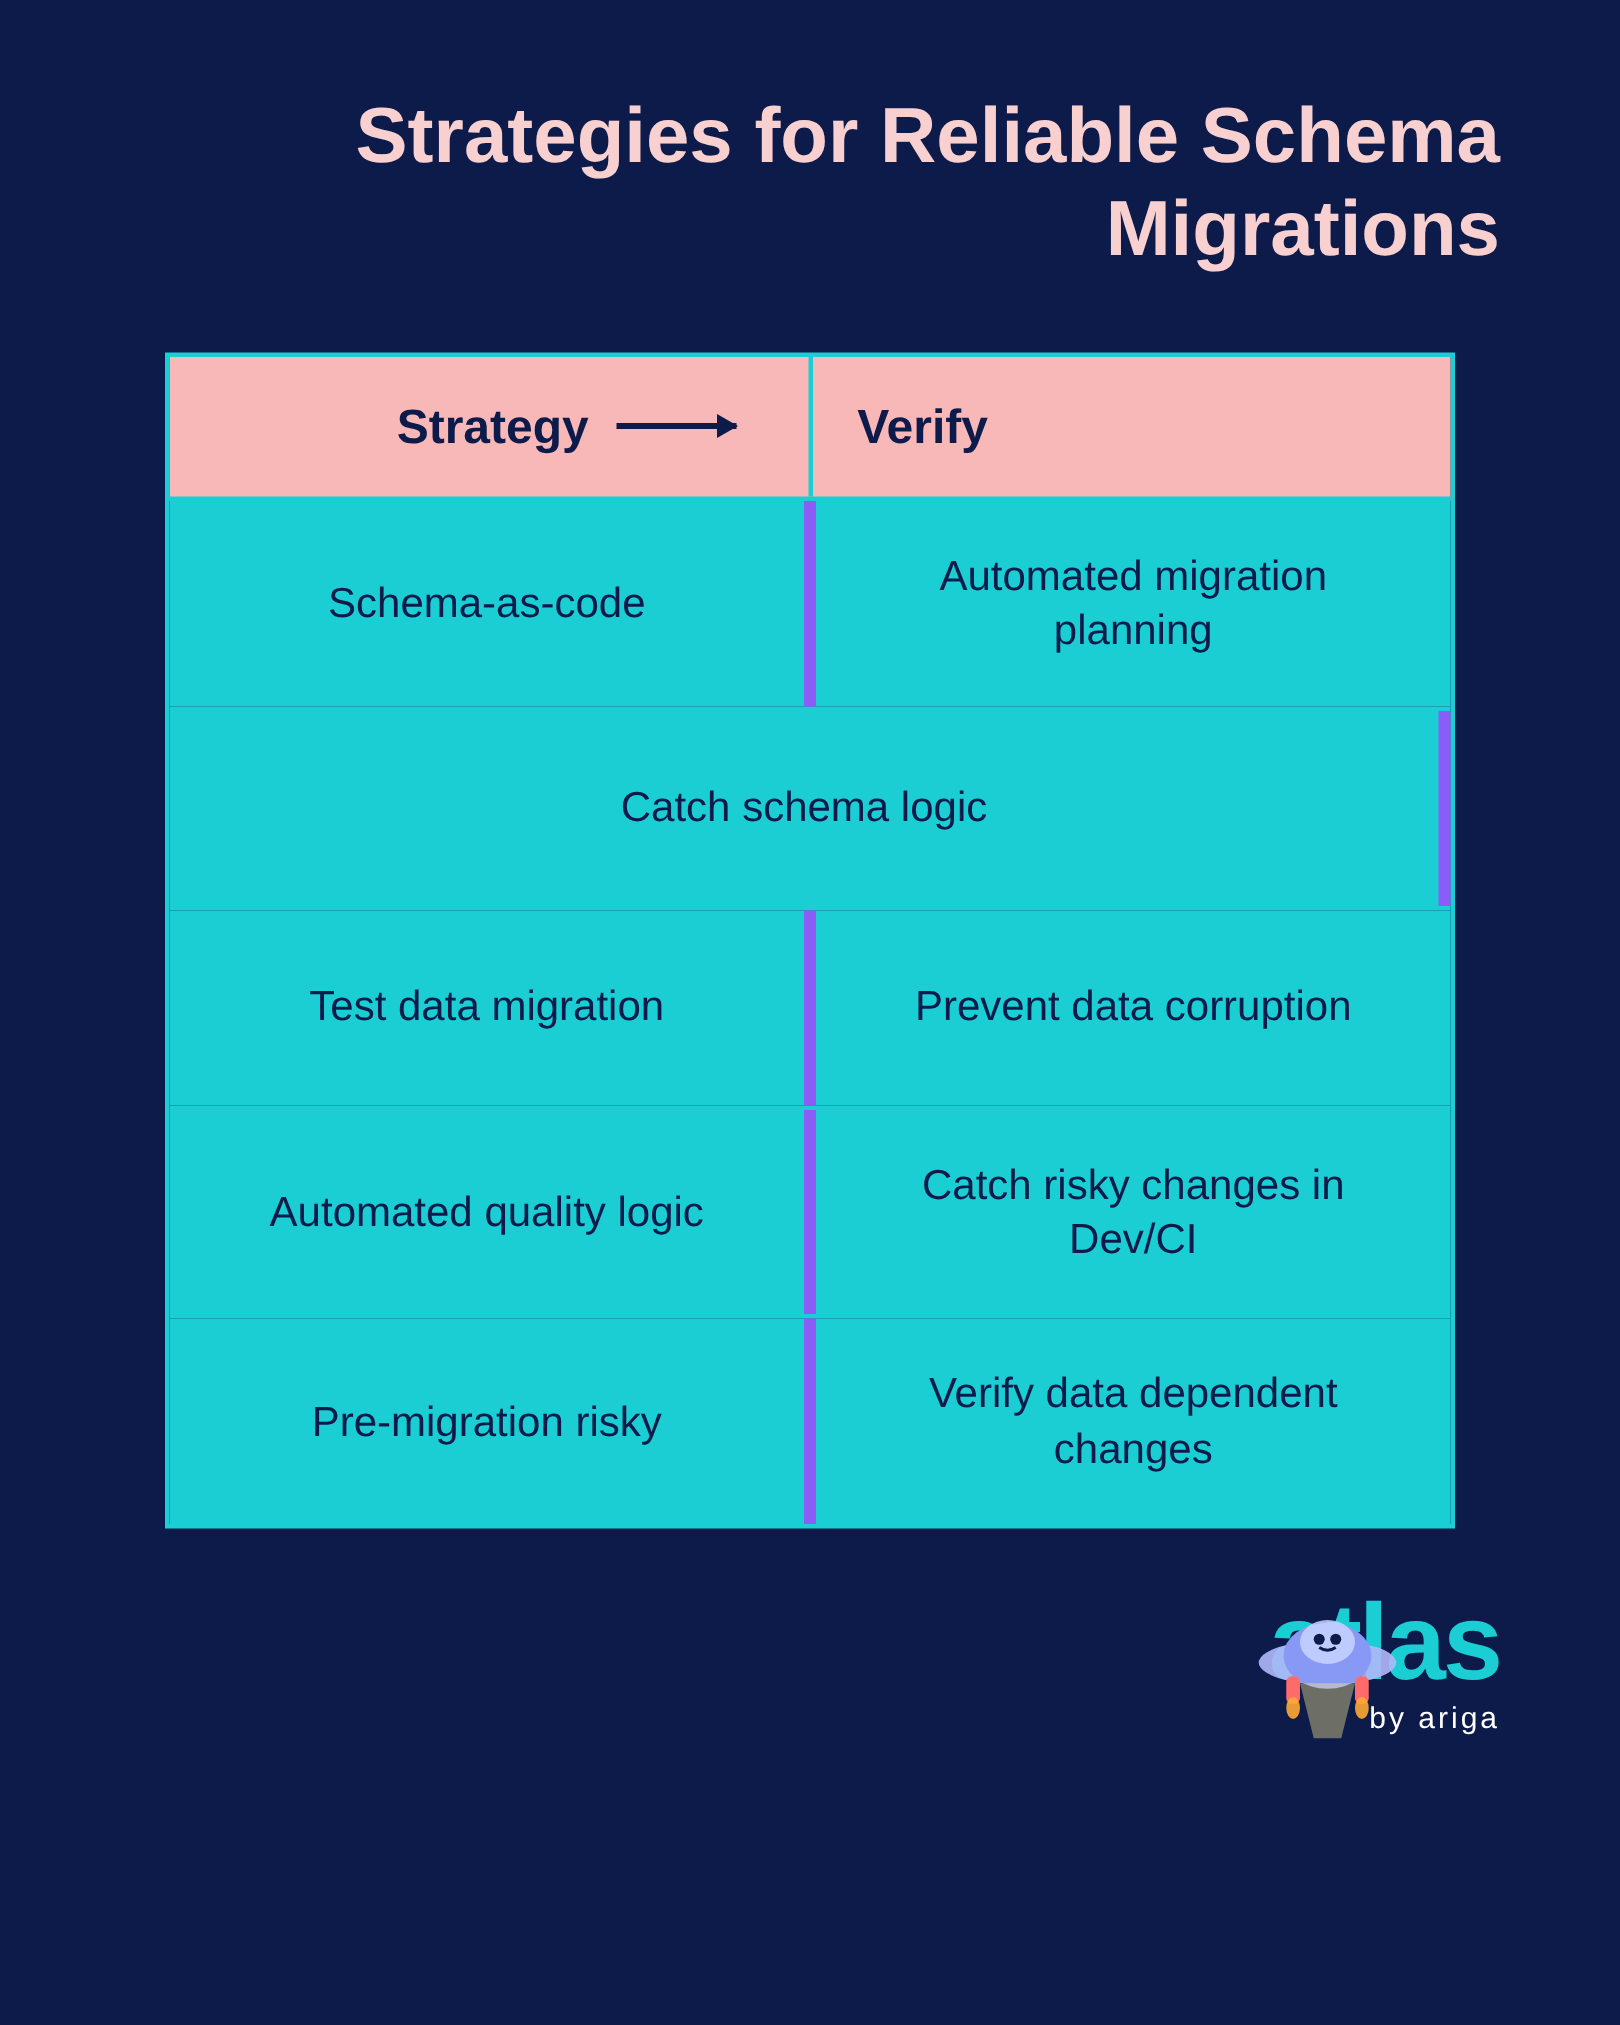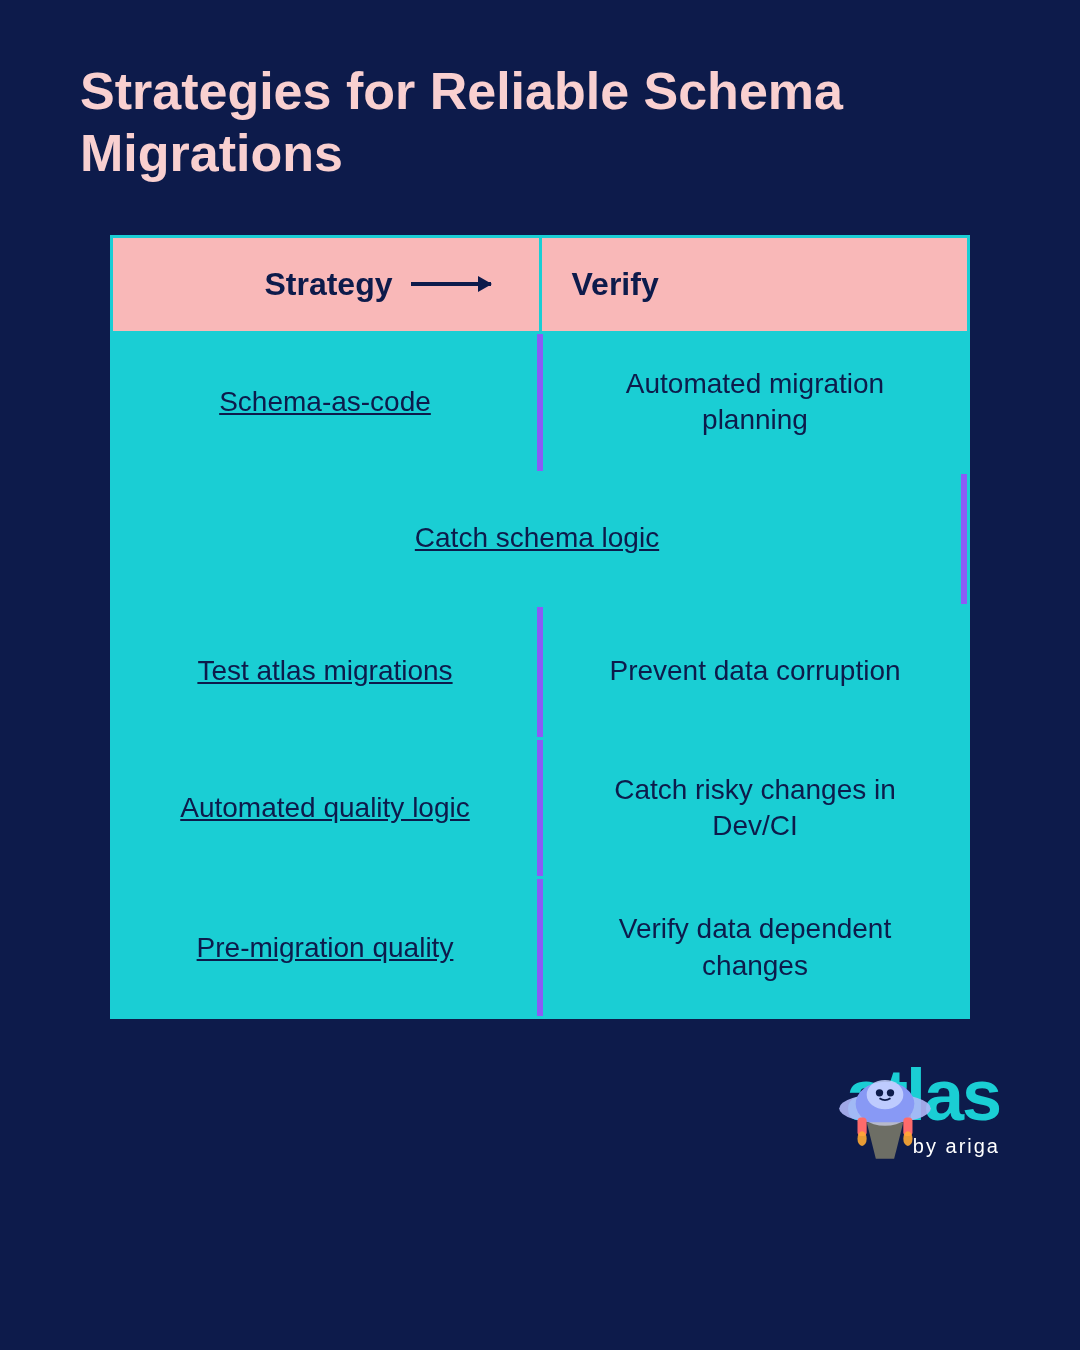--- a/index.html
+++ b/index.html
@@ -13,21 +13,21 @@
       flex-direction: column;
       align-items: center;
       padding: 60px 80px 50px 80px;
       overflow: hidden;
     }
 
     .page-title {
       color: #f9d0d0;
       font-size: 52px;
       font-weight: 900;
-      text-align: left;
+      text-align: right;
       margin-bottom: 50px;
       line-height: 1.2;
       width: 100%;
     }
 
     .table-wrapper {
       width: 860px;
       border: 3px solid #1aced4;
     }
 
@@ -105,22 +105,21 @@
       align-items: center;
       justify-content: center;
       text-align: center;
       font-size: 28px;
       color: #0d1b4b;
       line-height: 1.3;
       min-height: 130px;
     }
 
     .cell:first-child {
-      border-right: 6px solid #8b5cf6;
-      text-decoration: underline;
+      border-right: 8px solid #8b5cf6;
     }
 
     .footer {
       margin-top: 40px;
       display: flex;
       flex-direction: column;
       align-items: flex-end;
       position: relative;
       width: 100%;
     }
@@ -171,29 +170,29 @@
   <div class="table-body" id="table-body">
 
   <div class="table-row">
         <div class="cell">Schema-as-code</div>
         <div class="cell">Automated migration planning</div>
       </div>
       <div class="table-row">
         <div class="cell">Catch schema logic</div>
       </div>
       <div class="table-row">
-        <div class="cell">Test atlas migrations</div>
+        <div class="cell">Test data migration</div>
         <div class="cell">Prevent data corruption</div>
       </div>
       <div class="table-row">
         <div class="cell">Automated quality logic</div>
         <div class="cell">Catch risky changes in Dev/CI</div>
       </div>
       <div class="table-row">
-        <div class="cell">Pre-migration quality</div>
+        <div class="cell">Pre-migration risky</div>
         <div class="cell">Verify data dependent changes</div>
       </div>
     </div>
 </div>
 
 <div class="footer">
   <div class="logo-text">atlas</div>
   <div class="logo-sub">by ariga</div>
 
   <div class="mascot">

